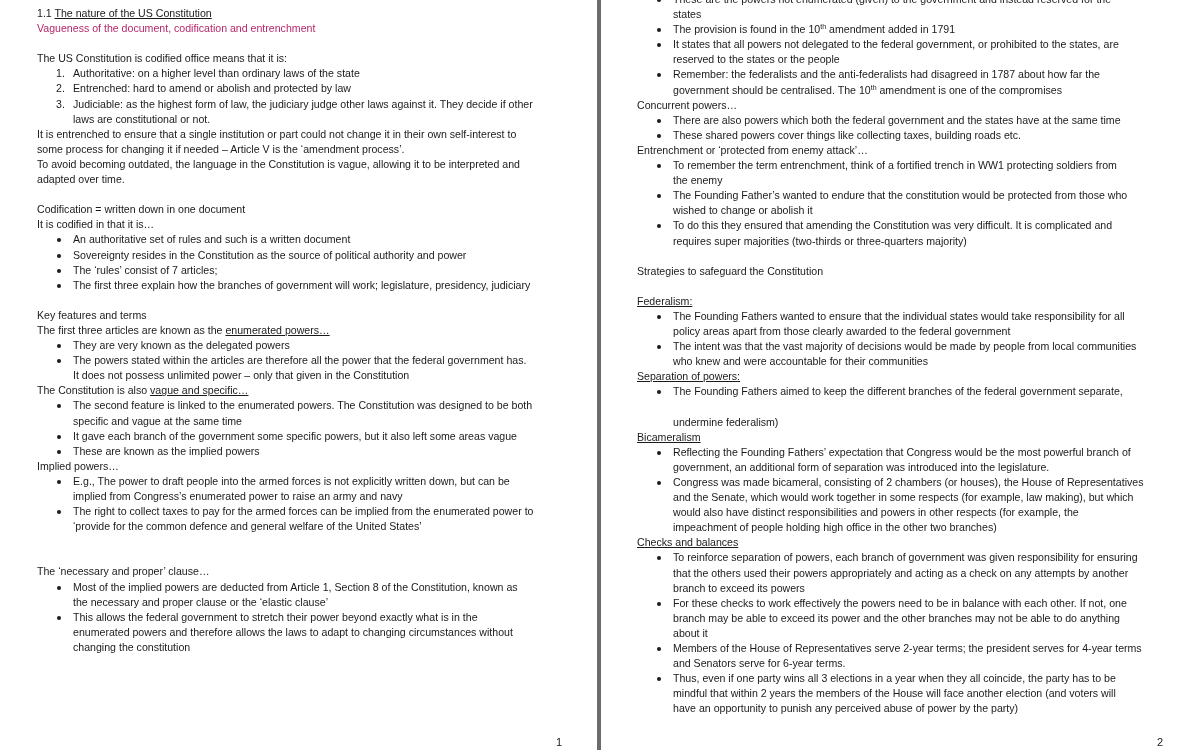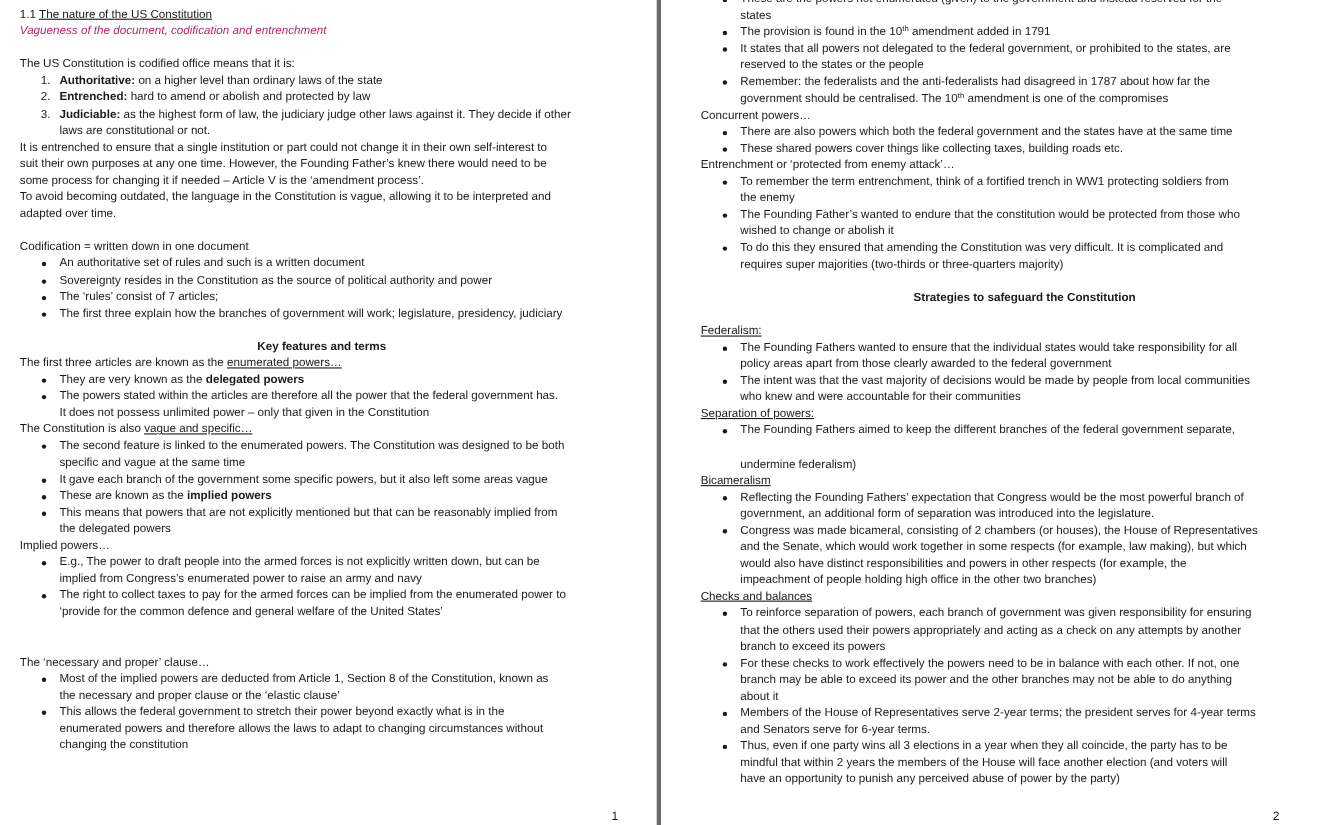--- a/index.html
+++ b/index.html
@@ -2,26 +2,26 @@
 <html><head>
 <meta charset="utf-8">
 <style>
   html, body { margin:0; padding:0; }
   body { width:1200px; height:750px; overflow:hidden; background:#ffffff; position:relative;
          font-family:"Liberation Sans", sans-serif; font-size:10.6px; color:#1a1a1a; }
   .page { position:absolute; top:0; height:750px; background:#fff; overflow:hidden; }
   #page1 { left:0; width:597px; }
   #page2 { left:601px; width:655px; }
   .divider { position:absolute; left:597px; top:0; width:4px; height:750px; background:#6b6b6b; }
-  .content { position:absolute; left:18px; right:30px; }
+  .content { position:absolute; left:37px; right:30px; }
   #page2 .content { left:36px; }
   .line { line-height:15.1px; white-space:nowrap; }
   .u { text-decoration:underline; }
-  .b { font-weight:bold;text-align:center; }
-  .subtitle { color:#b5276a; font-style:italic; }
+  .b { font-weight:normal; }
+  .subtitle { color:#b5276a; }
   .gap { height:15.1px; }
   ol, ul { margin:0; padding:0; list-style:none; }
   .li { position:relative; padding-left:36px; line-height:15.1px; }
   .li .mk { position:absolute; left:18px; top:0; width:14px; }
   .li.bul .mk { left:18px; }
   .li.bul .mk::before { content:""; position:absolute; left:2px; top:6px; width:4px; height:4px; border-radius:50%; background:#1a1a1a; }
   .li.num .mk { left:19px; }
   .pnum { position:absolute; bottom:0; font-size:11px; line-height:15px; }
   sup { font-size:7px; vertical-align:4px; line-height:0; }
 </style>
@@ -34,46 +34,45 @@
     <div class="line subtitle">Vagueness of the document, codification and entrenchment</div>
     <div class="gap"></div>
     <div class="line">The US Constitution is codified office means that it is:</div>
     <ol>
       <li class="li num"><span class="mk">1.</span><span class="b">Authoritative:</span><span> on a higher level than ordinary laws of the state</span></li>
       <li class="li num"><span class="mk">2.</span><span class="b">Entrenched:</span><span> hard to amend or abolish and protected by law</span></li>
       <li class="li num"><span class="mk">3.</span><span class="b">Judiciable:</span><span> as the highest form of law, the judiciary judge other laws against it. They decide if other</span><br><span>laws are constitutional or not.</span></li>
     </ol>
     <div>
       <div class="line">It is entrenched to ensure that a single institution or part could not change it in their own self-interest to</div>
-      <div class="line">suit their own purposes at any one time. However, the Founding Father’s knew there would need to be</div>
       <div class="line">some process for changing it if needed – Article V is the ‘amendment process’.</div>
       <div class="line">To avoid becoming outdated, the language in the Constitution is vague, allowing it to be interpreted and</div>
       <div class="line">adapted over time.</div>
     </div>
     <div class="gap"></div>
     <div class="line">Codification = written down in one document</div>
+    <div class="line"><span>It is </span><span class="b">codified</span><span> in that it is…</span></div>
     <ul>
       <li class="li bul"><span class="mk"></span><span>An authoritative set of rules and such is a written document</span></li>
       <li class="li bul"><span class="mk"></span><span>Sovereignty resides in the Constitution as the source of political authority and power</span></li>
       <li class="li bul"><span class="mk"></span><span>The ‘rules’ consist of 7 articles;</span></li>
       <li class="li bul"><span class="mk"></span><span>The first three explain how the branches of government will work; legislature, presidency, judiciary</span></li>
     </ul>
     <div class="gap"></div>
     <div class="line b">Key features and terms</div>
     <div class="line"><span>The first three articles are known as the </span><span class="u">enumerated powers…</span></div>
     <ul>
       <li class="li bul"><span class="mk"></span><span>They are very known as the </span><span class="b">delegated powers</span></li>
       <li class="li bul"><span class="mk"></span><span>The powers stated within the articles are therefore all the power that the federal government has.</span><br><span>It does not possess unlimited power – only that given in the Constitution</span></li>
     </ul>
     <div class="line"><span>The Constitution is also </span><span class="u">vague and specific…</span></div>
     <ul>
       <li class="li bul"><span class="mk"></span><span>The second feature is linked to the enumerated powers. The Constitution was designed to be both</span><br><span>specific and vague at the same time</span></li>
       <li class="li bul"><span class="mk"></span><span>It gave each branch of the government some specific powers, but it also left some areas vague</span></li>
       <li class="li bul"><span class="mk"></span><span>These are known as the </span><span class="b">implied powers</span></li>
-      <li class="li bul"><span class="mk"></span><span>This means that powers that are not explicitly mentioned but that can be reasonably implied from</span><br><span>the delegated powers</span></li>
     </ul>
     <div class="line">Implied powers…</div>
     <ul>
       <li class="li bul"><span class="mk"></span><span>E.g., The power to draft people into the armed forces is not explicitly written down, but can be</span><br><span>implied from Congress’s enumerated power to raise an army and navy</span></li>
       <li class="li bul"><span class="mk"></span><span>The right to collect taxes to pay for the armed forces can be implied from the enumerated power to</span><br><span>‘provide for the common defence and general welfare of the United States’</span></li>
     </ul>
     <div class="gap"></div>
       <div class="gap"></div>
     <div class="line">The ‘necessary and proper’ clause…</div>
     <ul>

